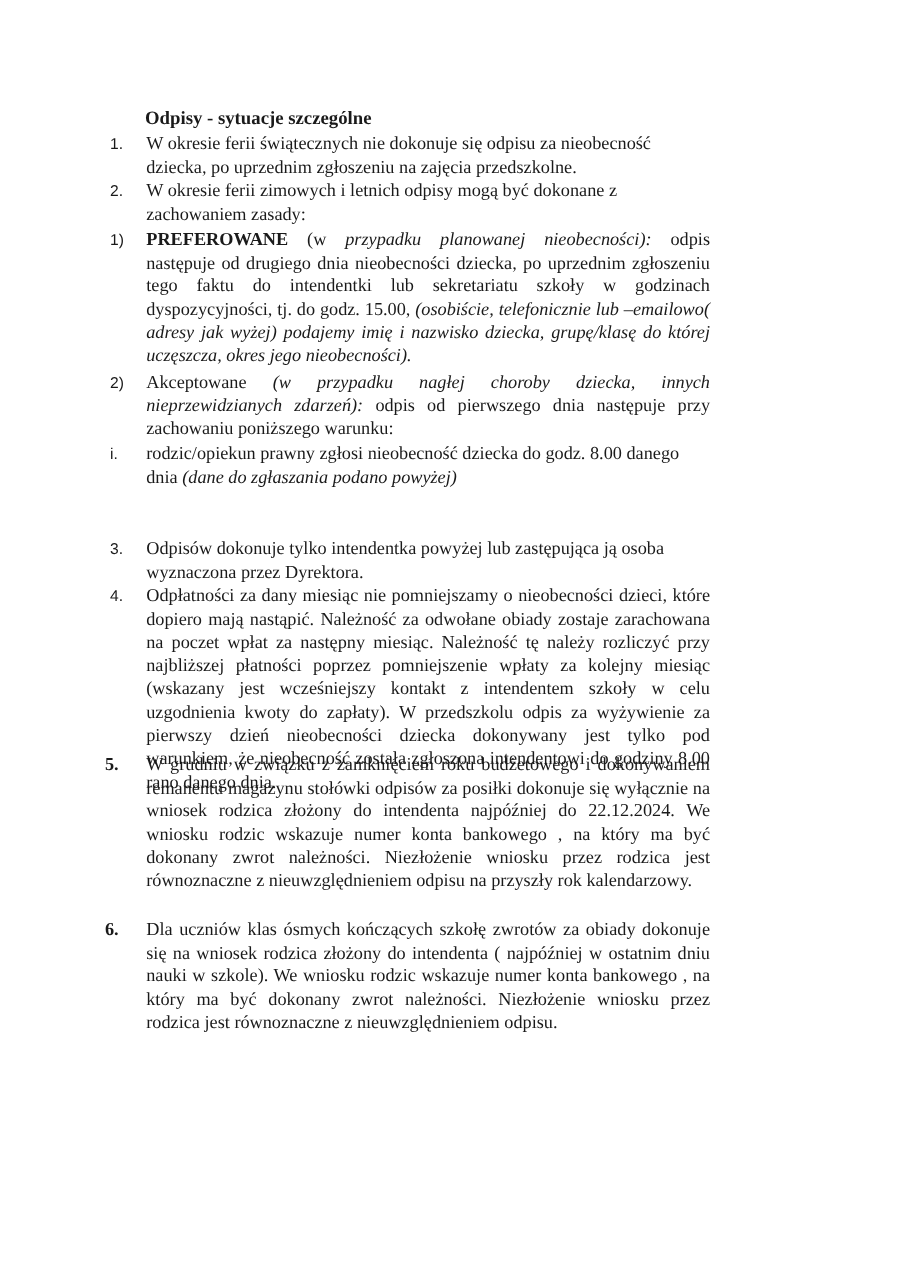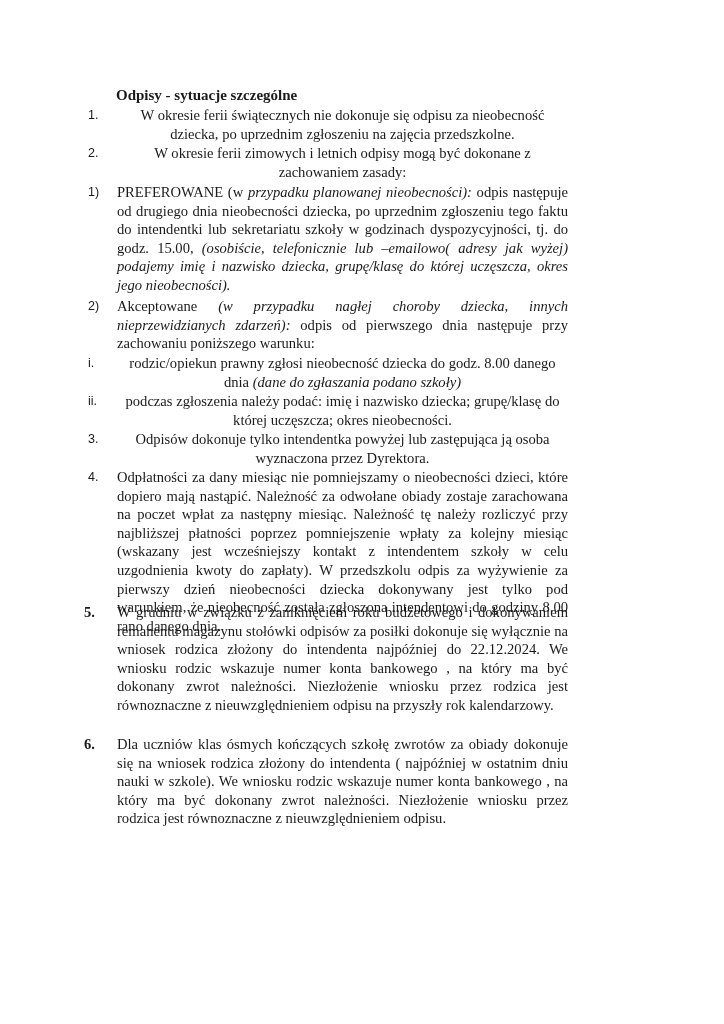--- a/index.html
+++ b/index.html
@@ -20,24 +20,24 @@
     display: flex;
   }
   .num {
     width: 33px; flex: 0 0 33px;
     font-family: "Liberation Sans", sans-serif; font-size: 12.5px;
     padding-left: 4px; box-sizing: border-box;
   }
   .num.roman { text-align: left; }
   .num.bold { font-family: "Liberation Serif", serif; font-weight: bold; font-size: 14.6px; padding-left: 0; }
   .txt { flex: 1; text-align: justify; }
-  .txt.left { text-align: center; }
+  .txt.left { text-align: left; }
   .txt.bold { font-weight: normal; }
   i { }
-  b { font-weight: normal; }
+  b { font-weight: bold; }
 </style>
 </head>
 <body>
 
 <div class="page">
 
   <div class="title">Odpisy - sytuacje szczególne</div>
 
   <div class="item" style="top:106px;">
     <div class="num">1.</div>
@@ -54,27 +54,23 @@
     <div class="txt"><b>PREFEROWANE</b><span> (w </span><i>przypadku planowanej nieobecności):</i><span> odpis następuje od drugiego dnia nieobecności dziecka, po uprzednim zgłoszeniu tego faktu do intendentki lub sekretariatu szkoły w godzinach dyspozycyjności, tj. do godz. 15.00, </span><i>(osobiście, telefonicznie lub –emailowo( adresy jak wyżej) podajemy imię i nazwisko dziecka, grupę/klasę do której uczęszcza, okres jego nieobecności).</i></div>
   </div>
 
   <div class="item" style="top:297px;">
     <div class="num">2)</div>
     <div class="txt"><span>Akceptowane </span><i>(w przypadku nagłej choroby dziecka, innych nieprzewidzianych zdarzeń):</i><span> odpis od pierwszego dnia następuje przy zachowaniu poniższego warunku:</span></div>
   </div>
 
   <div class="item" style="top:354px;">
     <div class="num roman">i.</div>
-    <div class="txt left"><span>rodzic/opiekun prawny zgłosi nieobecność dziecka do godz. 8.00 danego dnia </span><i>(dane do zgłaszania podano szkoły)</i></div>
+    <div class="txt left"><span>rodzic/opiekun prawny zgłosi nieobecność dziecka do godz. 8.00 danego dnia </span><i>(dane do zgłaszania podano powyżej)</i></div>
   </div>
 
-  <div class="item" style="top:392px;">
-    <div class="num roman">ii.</div>
-    <div class="txt left">podczas zgłoszenia należy podać: imię i nazwisko dziecka; grupę/klasę do której uczęszcza; okres nieobecności.</div>
-  </div>
 
   <div class="item" style="top:430px;">
     <div class="num">3.</div>
     <div class="txt left">Odpisów dokonuje tylko intendentka powyżej lub zastępująca ją osoba wyznaczona przez Dyrektora.</div>
   </div>
 
   <div class="item" style="top:468px;">
     <div class="num">4.</div>
     <div class="txt">Odpłatności za dany miesiąc nie pomniejszamy o nieobecności dzieci, które dopiero mają nastąpić. Należność za odwołane obiady zostaje zarachowana na poczet wpłat za następny miesiąc. Należność tę należy rozliczyć przy najbliższej płatności poprzez pomniejszenie wpłaty za kolejny miesiąc (wskazany jest wcześniejszy kontakt z intendentem szkoły w celu uzgodnienia kwoty do zapłaty). W przedszkolu odpis za wyżywienie za pierwszy dzień nieobecności dziecka dokonywany jest tylko pod warunkiem, że nieobecność została zgłoszona intendentowi do godziny 8.00 rano danego dnia.</div>
   </div>

